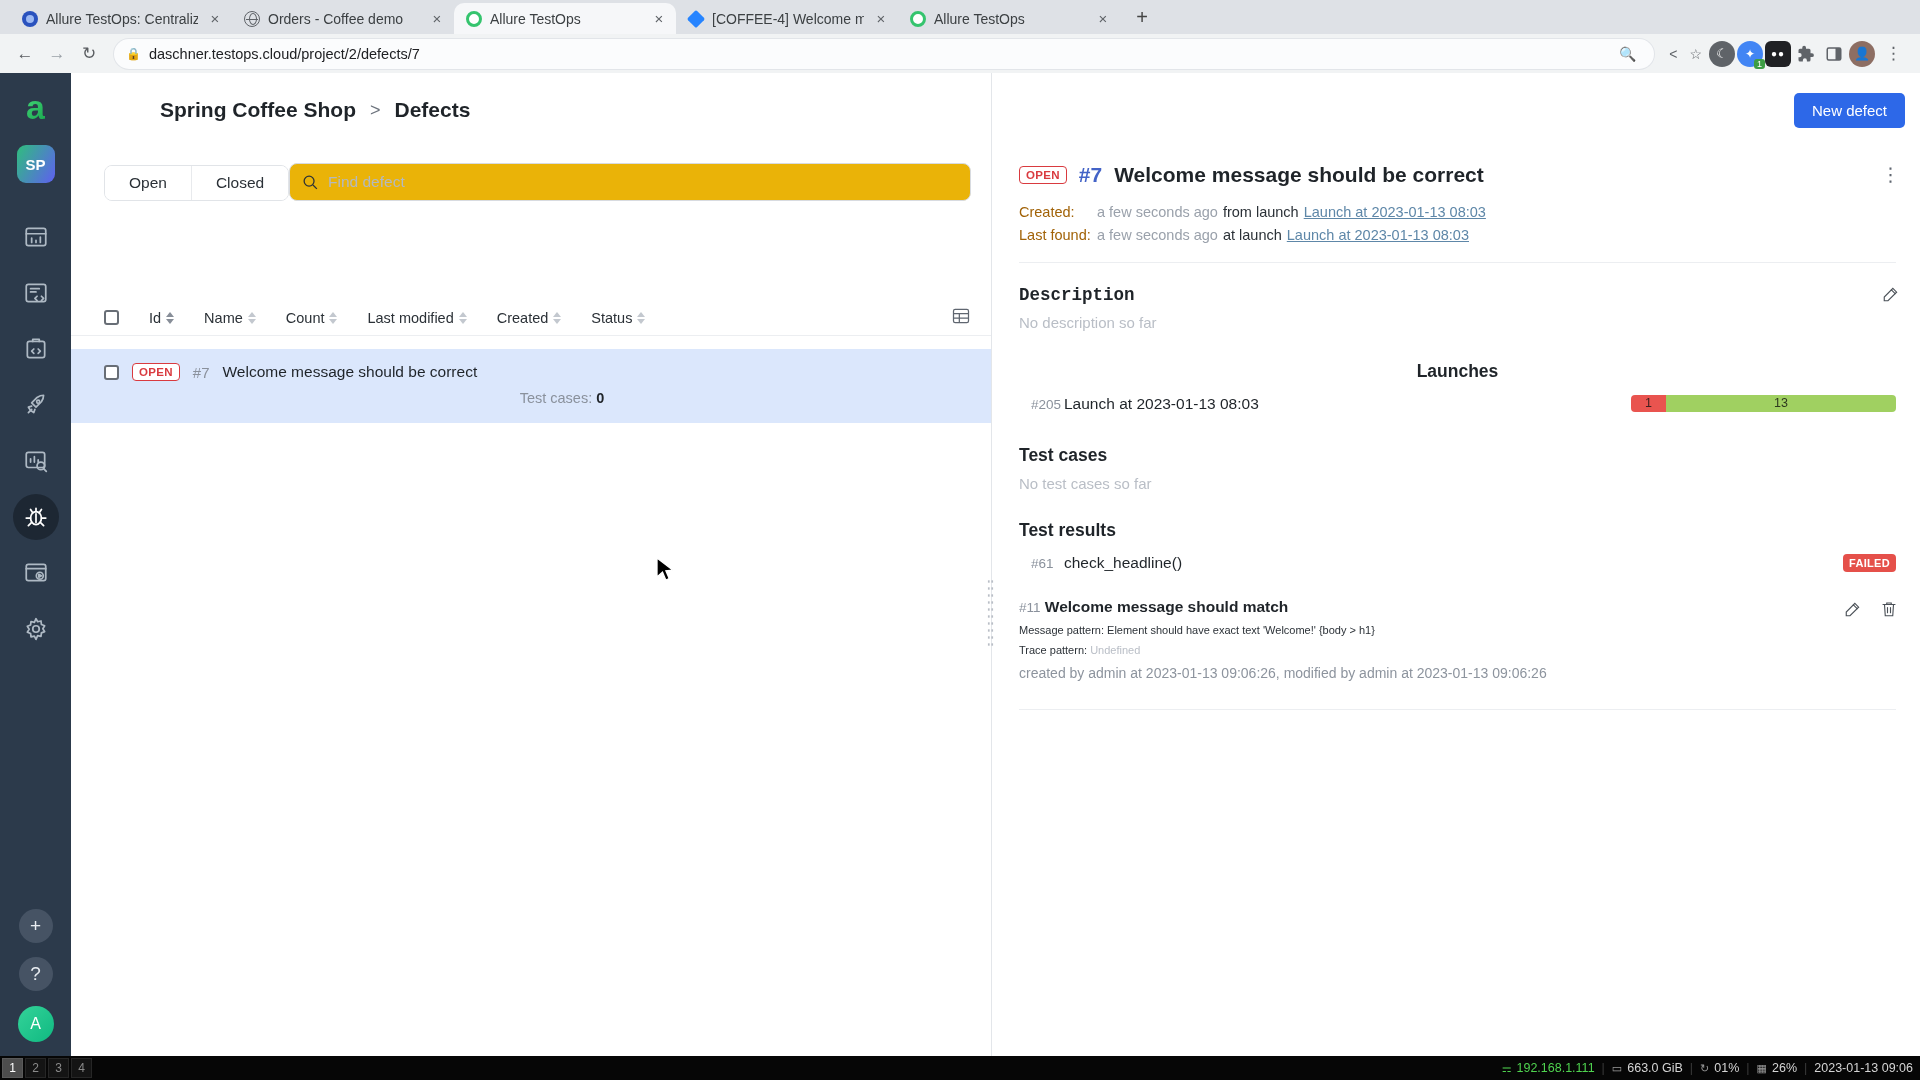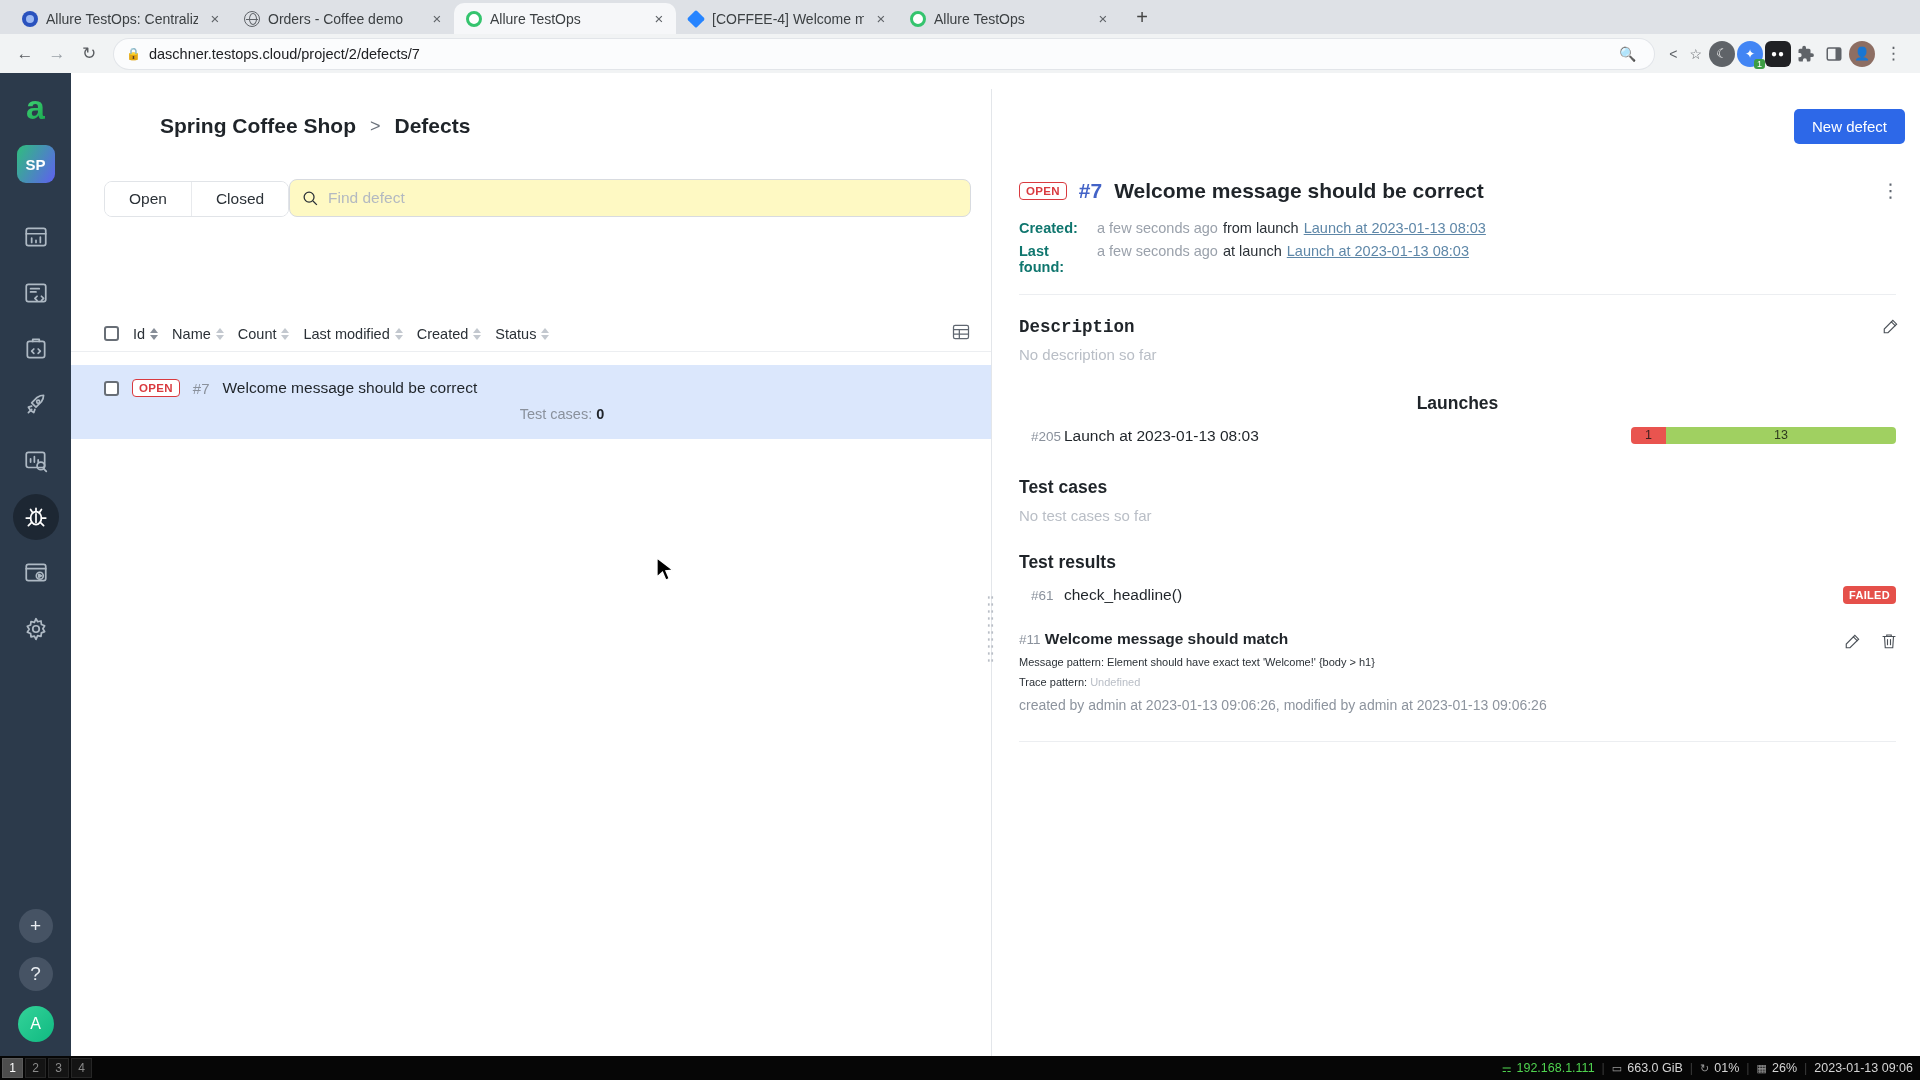--- a/index.html
+++ b/index.html
@@ -40,37 +40,37 @@
   .sb-logo { margin:14px 0 18px; font-weight:800; font-size:34px; line-height:40px; background:linear-gradient(135deg,#4ade80,#16a34a); -webkit-background-clip:text; background-clip:text; color:transparent; }
   .sb-proj { width:38px; height:38px; border-radius:9px; background:linear-gradient(120deg,#2fbe7d,#5f5ff0); color:#fff; font-weight:bold; font-size:15px; display:flex; align-items:center; justify-content:center; margin-bottom:26px; }
   .sb-ic { width:46px; height:46px; margin:5px 0; border-radius:50%; display:flex; align-items:center; justify-content:center; }
   .sb-ic svg { stroke:#aeb9c4; fill:none; stroke-width:1.6; stroke-linecap:round; stroke-linejoin:round; }
   .sb-ic.active { background:#1d2733; }
   .sb-ic.active svg { stroke:#fff; }
   .sb-spacer { flex:1; }
   .sb-round { width:34px; height:34px; border-radius:50%; background:#465364; color:#e8ecf1; font-size:19px; display:flex; align-items:center; justify-content:center; margin:7px 0; }
   .sb-avatar { width:36px; height:36px; border-radius:50%; background:linear-gradient(135deg,#34d399,#10b981); color:#fff; font-size:16px; display:flex; align-items:center; justify-content:center; margin:8px 0 14px; }
 
-  .main { flex:1; position:relative;margin-top:16px; }
+  .main { flex:1; position:relative; }
   .crumbs { position:absolute; left:89px; top:25px; font-size:21px; font-weight:bold; color:#1f2429; display:flex; gap:14px; align-items:center; }
   .crumbs .sep { color:#6b727c; font-weight:normal; font-size:18px; }
   .btn-primary { position:absolute; right:15px; top:20px; background:#2d68e8; color:#fff; font-size:15px; border:none; border-radius:5px; padding:9px 18px; }
 
   
   .listpane { position:absolute; left:0; top:0; width:921px; bottom:0; border-right:1px solid #e3e6ea; }
   .filterrow { position:absolute; left:33px; top:92px; display:flex; }
   .seg { display:flex; border:1px solid #e1e4e8; border-radius:8px; overflow:hidden; background:#fff; }
   .seg button { background:#fff; border:none; font-size:15.5px; color:#2b3137; padding:8px 24px; font-family:inherit; }
   .seg button + button { border-left:1px solid #e8eaed; }
-  .search { position:absolute; left:218px; top:90px; width:682px; height:38px; border:1px solid #d8dbe0; border-radius:8px; display:flex; align-items:center; padding:0 12px; gap:9px; background:#fef9c3; }
+  .search { position:absolute; left:218px; top:90px; width:682px; height:38px; border:1px solid #d8dbe0; border-radius:8px; display:flex; align-items:center; padding:0 12px; gap:9px; background:#eab308; }
   .search svg { stroke:#2b3137; fill:none; stroke-width:1.8; }
   .search input { border:none; outline:none; flex:1; font-size:15.5px; font-family:inherit; color:#2b3137; background:transparent; }
   .search input::placeholder { color:#b3b9c1; }
 
-  .thead { position:absolute; left:33px; right:20px; top:233px; display:flex; align-items:center; gap:14px; font-size:14.5px; color:#2b3137; }
+  .thead { position:absolute; left:33px; right:20px; top:233px; display:flex; align-items:center; gap:30px; font-size:14.5px; color:#2b3137; }
   .thead .cell { display:flex; align-items:center; gap:5px; }
   .cbx { width:15px; height:15px; border:2px solid #686e76; border-radius:3px; background:#fff; flex:0 0 15px; }
   .sorter { display:flex; flex-direction:column; gap:2px; }
   .sorter i { width:0; height:0; border-left:4px solid transparent; border-right:4px solid transparent; }
   .sorter .up { border-bottom:5px solid #c3c8cf; }
   .sorter .dn { border-top:5px solid #c3c8cf; }
   .sorter.dark .up { border-bottom-color:#878e98; }
   .sorter.dark .dn { border-top-color:#878e98; }
   .tgear { margin-left:auto; }
   .tgear svg { stroke:#5f6670; fill:none; stroke-width:1.5; }
@@ -87,21 +87,21 @@
   .split-dots { position:absolute; left:916px; top:505px; width:7px; height:68px;
     background-image:radial-gradient(circle,#b9bec6 1px,transparent 1.3px); background-size:3.5px 7px; }
 
   
   .detail { position:absolute; left:931px; top:0; right:0; bottom:0; padding:0 24px 0 17px; font-size:15px; color:#2b3137; }
   .d-title { margin-top:90px; display:flex; align-items:center; gap:12px; position:relative; }
   .d-title .did { color:#4363c7; font-weight:bold; font-size:21px; }
   .d-title h1 { font-size:21px; color:#1f2429; }
   .d-kebab { position:absolute; right:-4px; top:2px; font-size:19px; color:#5f6670; line-height:1; }
   .metarow { display:flex; margin-top:11px; font-size:14.5px; }
-  .metarow .lbl { width:78px; color:#0f766e;font-weight:bold; }
+  .metarow .lbl { width:78px; color:#a16207; }
   .metarow .ago { color:#9aa1ab; margin-right:5px; }
   .metarow .dk { color:#2b3137; margin-right:5px; }
   a.lk { color:#5e87a8; text-decoration:underline; }
   .hr { border-top:1px solid #eceef1; margin-top:19px; }
   .sect { font-size:17.5px; font-weight:bold; color:#1f2429; position:relative; }
   .empty { color:#b9bec6; font-size:15px; }
   .iconbtn svg { stroke:#4a5057; fill:none; stroke-width:1.5; stroke-linecap:round; }
   .abs-r { position:absolute; right:-4px; top:0; }
 
   .launchrow { margin-top:13px; display:flex; align-items:center; position:relative; }

